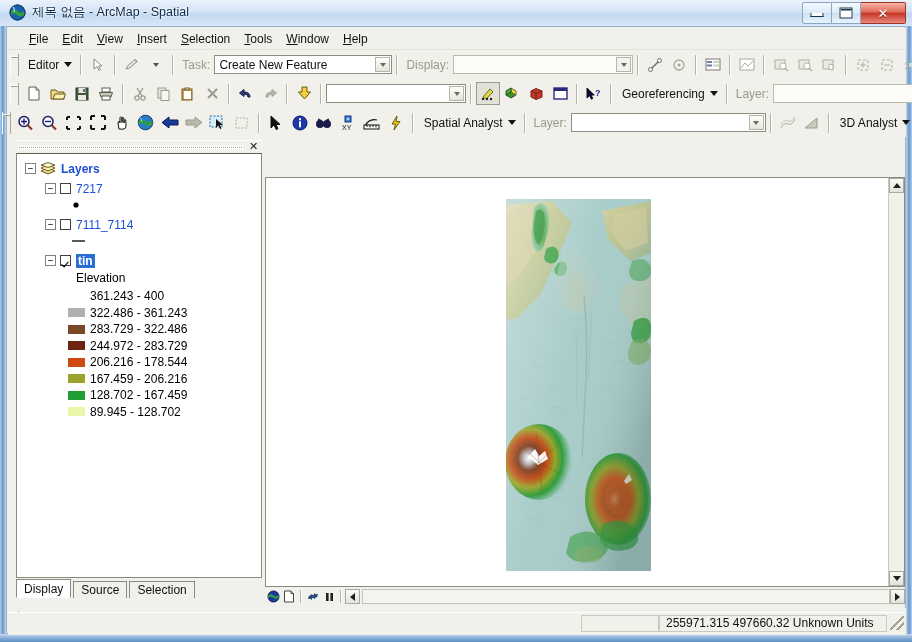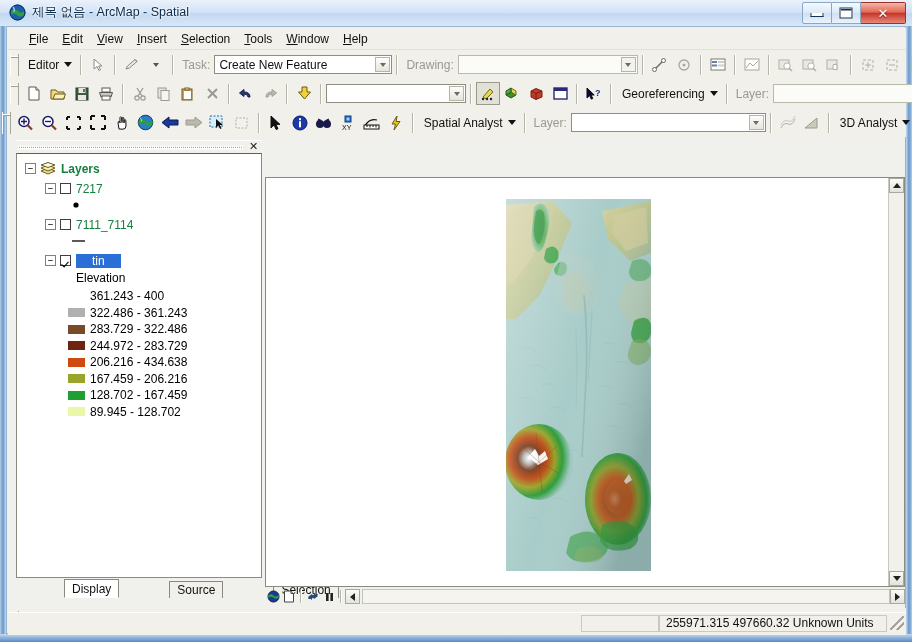--- a/index.html
+++ b/index.html
@@ -155,21 +155,21 @@
     background:#ffffff;border:1px solid #8a8a7e;border-top-color:#5f5f55;box-sizing:border-box;
     overflow:hidden;
   }
   .tabs{
     position:absolute;left:0;top:438px;width:246px;height:20px;
     display:flex;align-items:flex-end;
   }
   .tab{
     height:17px;padding:0 7px;font-size:12px;color:#111;
     background:#f1f0ea;border:1px solid #8a8a7e;border-bottom:none;
-    display:flex;align-items:center;box-sizing:border-box;margin-right:2px;margin-left:48px;
+    display:flex;align-items:center;box-sizing:border-box;margin-right:2px;
   }
   .tab.active{
     background:#ffffff;height:19px;border-bottom:1px solid #ffffff;
   }
 
   
   .tree{padding:6px 0 0 6px;font-size:12px;color:#000;}
   .tnode{display:flex;align-items:center;height:17px;white-space:nowrap;}
   .expander{
     width:9px;height:9px;border:1px solid #808080;background:#fff;
@@ -179,23 +179,23 @@
   }
   .cbox{
     width:11px;height:11px;border:1px solid #404040;background:#fff;margin-right:5px;flex:none;
     position:relative;box-sizing:border-box;
   }
   .cbox.checked::after{
     content:"";position:absolute;left:2px;top:4px;width:3px;height:6px;
     border:solid #000;border-width:0 1.6px 1.6px 0;transform:rotate(42deg);
   }
   .layers-icon{width:16px;height:13px;margin-right:5px;flex:none;}
-  .lname{font-size:12px;color:#15803d;}
+  .lname{font-size:12px;color:#1d4ed8;}
   .lname.bold{font-weight:bold;}
-  .lname.sel{background:#2a6fd6;color:#fff;padding:0 16px;}
+  .lname.sel{background:#2a6fd6;color:#fff;padding:0 2px;font-weight:bold;}
   .symbol-row{display:flex;align-items:center;height:16px;padding-left:22px;}
   .legend-row{display:flex;align-items:center;height:16.5px;padding-left:0px;}
   .swatch{width:17px;height:9px;margin-right:5px;flex:none;border:0;}
   .legend-label{font-size:12px;color:#000;white-space:nowrap;}
 
   
   .mapview{
     position:absolute;left:258px;top:150px;width:640px;height:410px;
     background:#ffffff;border:1px solid #8a8a7e;box-sizing:border-box;
   }
@@ -324,21 +324,21 @@
         </div>
       <div class="sep"></div>
       <div class="tblabel dim">Task:</div>
       <div class="combo" style="width:178px;">
         <span>Create New Feature</span>
         <span class="cbtn">
             <span class="caret-gray"></span>
           </span>
       </div>
       <div class="sep"></div>
-      <div class="tblabel dim">Drawing:</div>
+      <div class="tblabel dim">Display:</div>
       <div class="combo dis" style="width:180px;">
         <span></span>
         <span class="cbtn">
             <span class="caret-gray"></span>
           </span>
       </div>
       <div class="sep"></div>
       <div class="tbbtn">
         <svg width="15" height="14" viewBox="0 0 15 14" class="icon-svg">
             <path d="M2 12 L12 2" stroke="#6b6b62" stroke-width="1.4"></path>
@@ -732,21 +732,21 @@
             <div class="legend-row">
               <span class="swatch" style="background:#7a4a28;"></span>
               <span class="legend-label">283.729 - 322.486</span>
             </div>
             <div class="legend-row">
               <span class="swatch" style="background:#6e2410;"></span>
               <span class="legend-label">244.972 - 283.729</span>
             </div>
             <div class="legend-row">
               <span class="swatch" style="background:#cf4a11;"></span>
-              <span class="legend-label">206.216 - 434.638</span>
+              <span class="legend-label">206.216 - 178.544</span>
             </div>
             <div class="legend-row">
               <span class="swatch" style="background:#9aa32a;"></span>
               <span class="legend-label">167.459 - 206.216</span>
             </div>
             <div class="legend-row">
               <span class="swatch" style="background:#1f9e34;"></span>
               <span class="legend-label">128.702 - 167.459</span>
             </div>
             <div class="legend-row">

